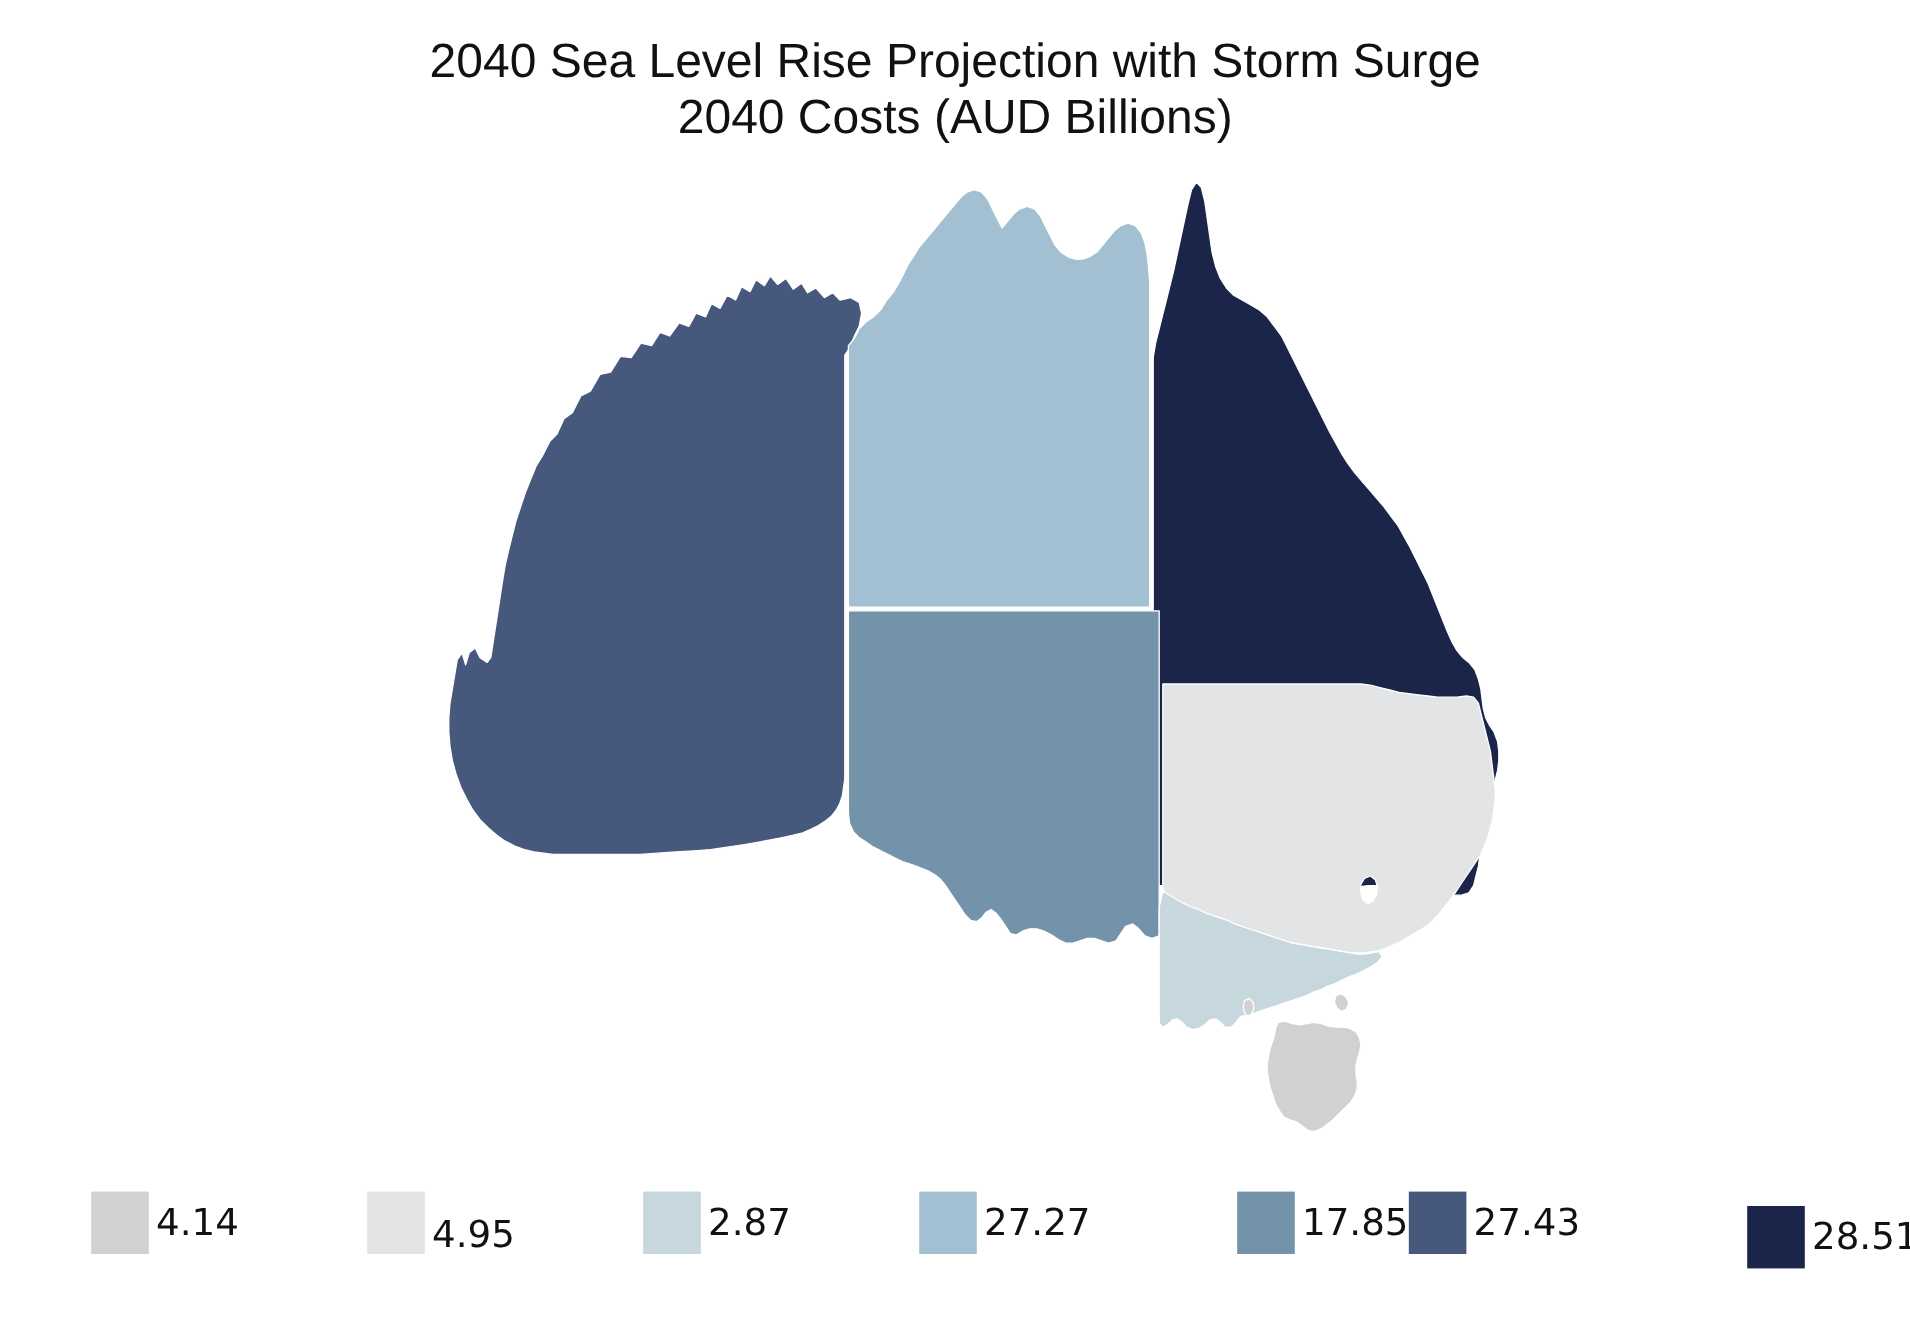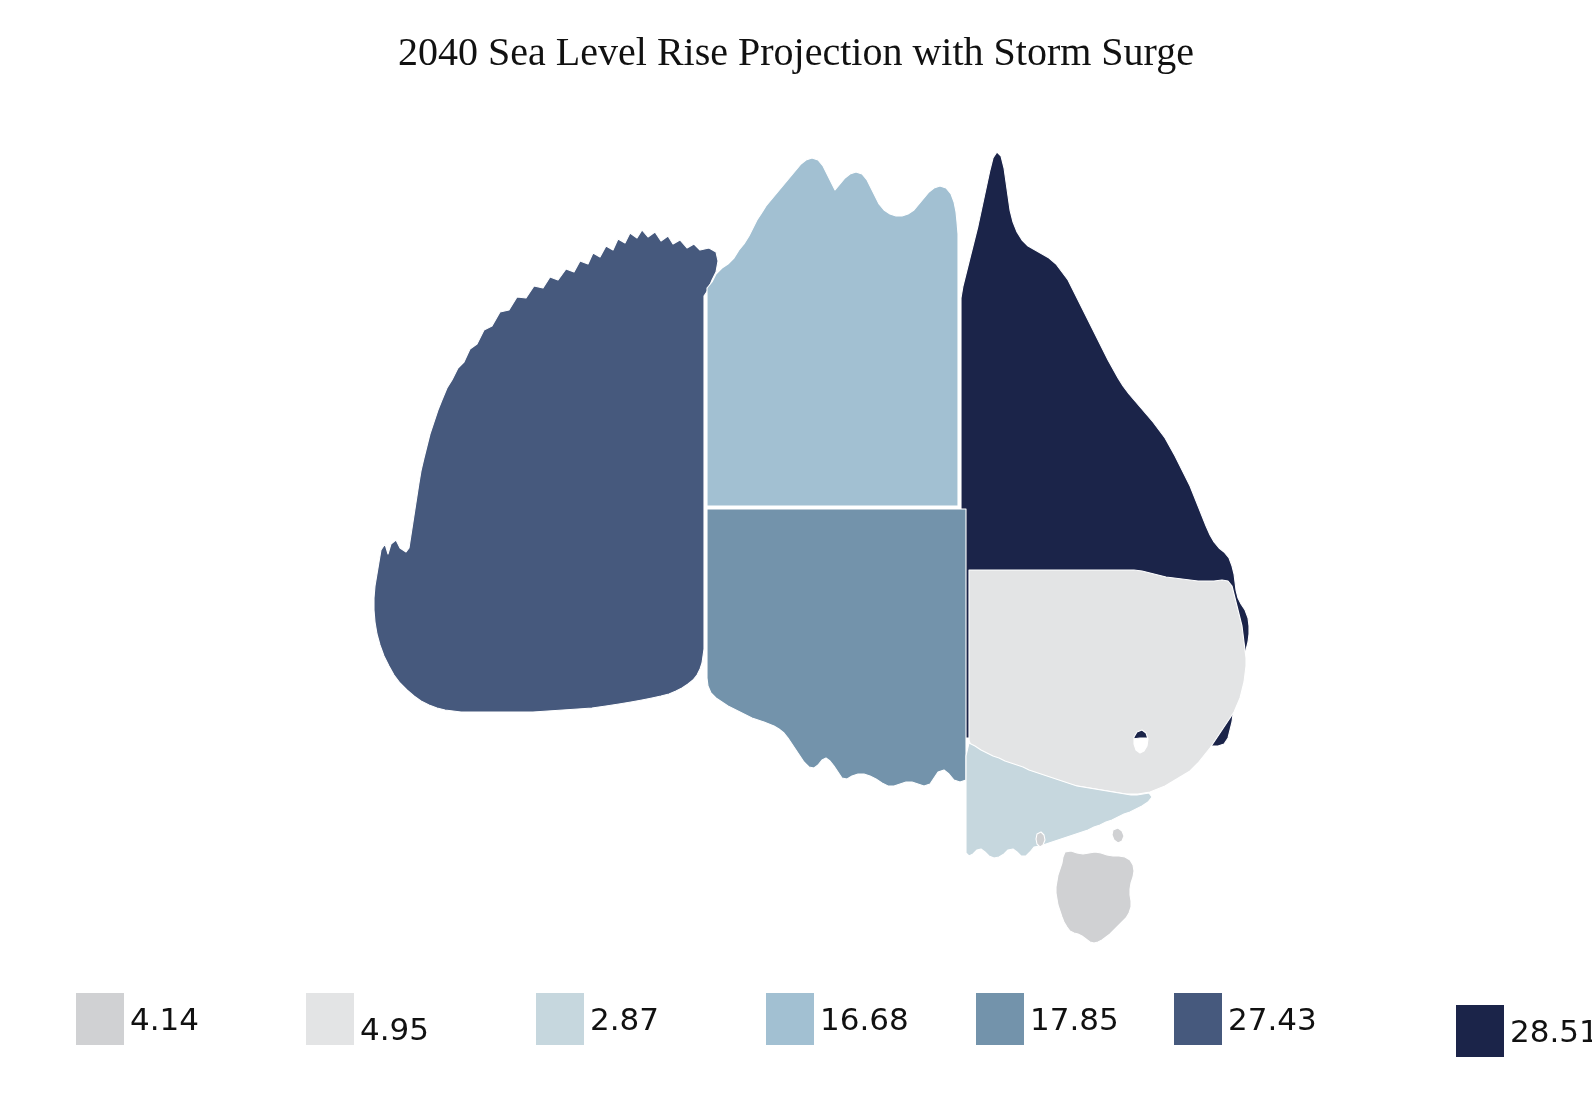--- a/index.html
+++ b/index.html
@@ -25,21 +25,21 @@
   #title-block {
     position: absolute;
     left: 0;
     top: 28px;
     width: 1592px;
     text-align: center;
     line-height: 1.18;
   }
   .title-line {
     display: block;
-    font-family: Liberation Serif, serif;
+    font-family: Liberation Sans, sans-serif;
     font-size: 40px;
     font-weight: 400;
     letter-spacing: 0px;
     color: #111111;
     white-space: nowrap;
   }
 
   
   #map-area {
     position: absolute;
@@ -90,20 +90,21 @@
     line-height: 1;
   }
 </style>
 </head>
 <body>
 
 <div id="page">
 
   <div id="title-block">
     <span class="title-line">2040 Sea Level Rise Projection with Storm Surge</span>
+    <span class="title-line">2040 Costs (AUD Billions)</span>
   </div>
 
   <div id="map-area">
     <svg id="aus-map" viewBox="0 0 1592 820" preserveAspectRatio="xMidYMid meet">
 
       <path class="region" d="M 718 121 L 716 112 L 709 108 L 700 110 L 694 104 L 687 108 L 680 100 L 673 104 L 668 96
            L 661 101 L 655 92 L 648 97 L 642 90 L 637 98 L 630 93 L 625 103 L 618 99 L 613 110
            L 606 106 L 600 117 L 593 113 L 588 124 L 580 121 L 574 132 L 566 129 L 558 140
            L 550 137 L 543 148 L 534 146 L 526 158 L 517 157 L 509 170 L 500 172 L 492 186
            L 484 190 L 477 204 L 470 209 L 464 222 L 458 228 L 452 240 L 447 248 L 442 260
@@ -221,23 +222,23 @@
     <div class="legend-item" style="left:258px;align-items:flex-end;">
       <span class="legend-swatch" style="background: rgb(227, 228, 229);"></span>
       <span class="legend-label">4.95</span>
     </div>
     <div class="legend-item" style="left:488px;">
       <span class="legend-swatch" style="background: rgb(198, 215, 222);"></span>
       <span class="legend-label">2.87</span>
     </div>
     <div class="legend-item" style="left:718px;">
       <span class="legend-swatch" style="background: rgb(162, 192, 210);"></span>
-      <span class="legend-label">16.68</span>
-    </div>
-    <div class="legend-item" style="left:928px;align-items:center;">
+      <span class="legend-label">27.27</span>
+    </div>
+    <div class="legend-item" style="left:983px;align-items:center;">
       <span class="legend-swatch" style="background: rgb(115, 147, 171);"></span>
       <span class="legend-label">17.85</span>
     </div>
     <div class="legend-item" style="left:1126px;">
       <span class="legend-swatch" style="background: rgb(70, 89, 125);"></span>
       <span class="legend-label">27.43</span>
     </div>
     <div class="legend-item" style="left:1408px;margin-top:12px;">
       <span class="legend-swatch" style="background: rgb(27, 36, 73);"></span>
       <span class="legend-label">28.51</span>

